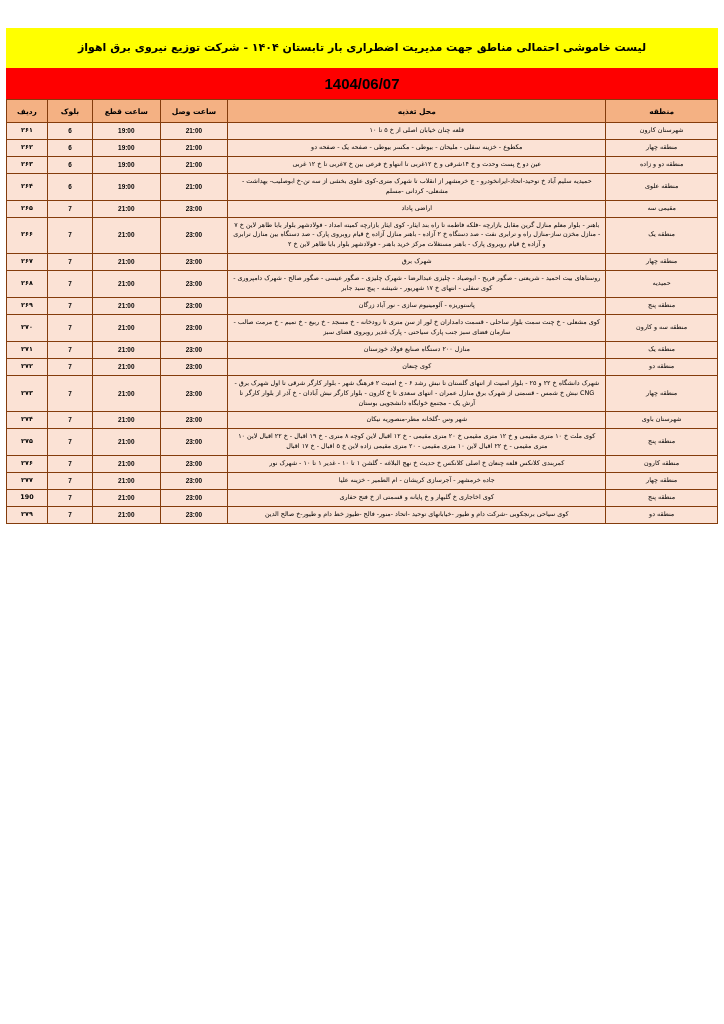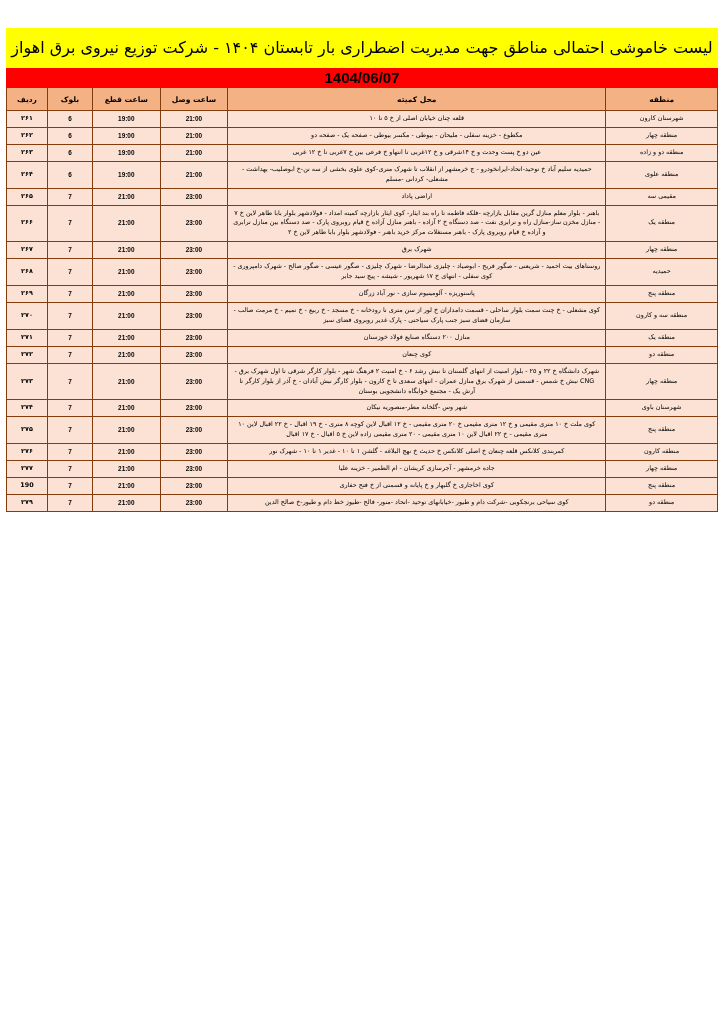--- a/index.html
+++ b/index.html
@@ -26,29 +26,29 @@
     margin-top: 28px;
     background: #ffff00;
     border: 1px solid #ffff00;
     height: 38px;
     display: flex;
     align-items: center;
     justify-content: center;
     text-align: center;
   }
   .title-bar .title-text {
-    font-size: 16px;
-    font-weight: normal;
+    font-size: 11px;
+    font-weight: bold;
     color: #000000;
     letter-spacing: 0;
     line-height: 1.2;
   }
   .date-bar {
     background: #fe0000;
-    height: 19px;
+    height: 31px;
     display: flex;
     align-items: center;
     justify-content: center;
     border-left: 1px solid #fe0000;
     border-right: 1px solid #fe0000;
   }
   .date-bar .date-text {
     font-size: 15px;
     font-weight: bold;
     color: #000000;
@@ -133,21 +133,21 @@
       <col class="w-region">
       <col class="w-address">
       <col class="w-conn">
       <col class="w-disc">
       <col class="w-block">
       <col class="w-row">
     </colgroup>
     <thead>
       <tr>
         <th>منطقه</th>
-        <th>محل کمیته</th>
+        <th>محل تغذیه</th>
         <th>ساعت وصل</th>
         <th>ساعت قطع</th>
         <th>بلوک</th>
         <th>ردیف</th>
       </tr>
     </thead>
     <tbody id="table-body">
         <tr>
           <td class="c-region">شهرستان کارون</td>
           <td class="c-address">قلعه چنان خیابان اصلی از خ ۵ تا ۱۰</td>

